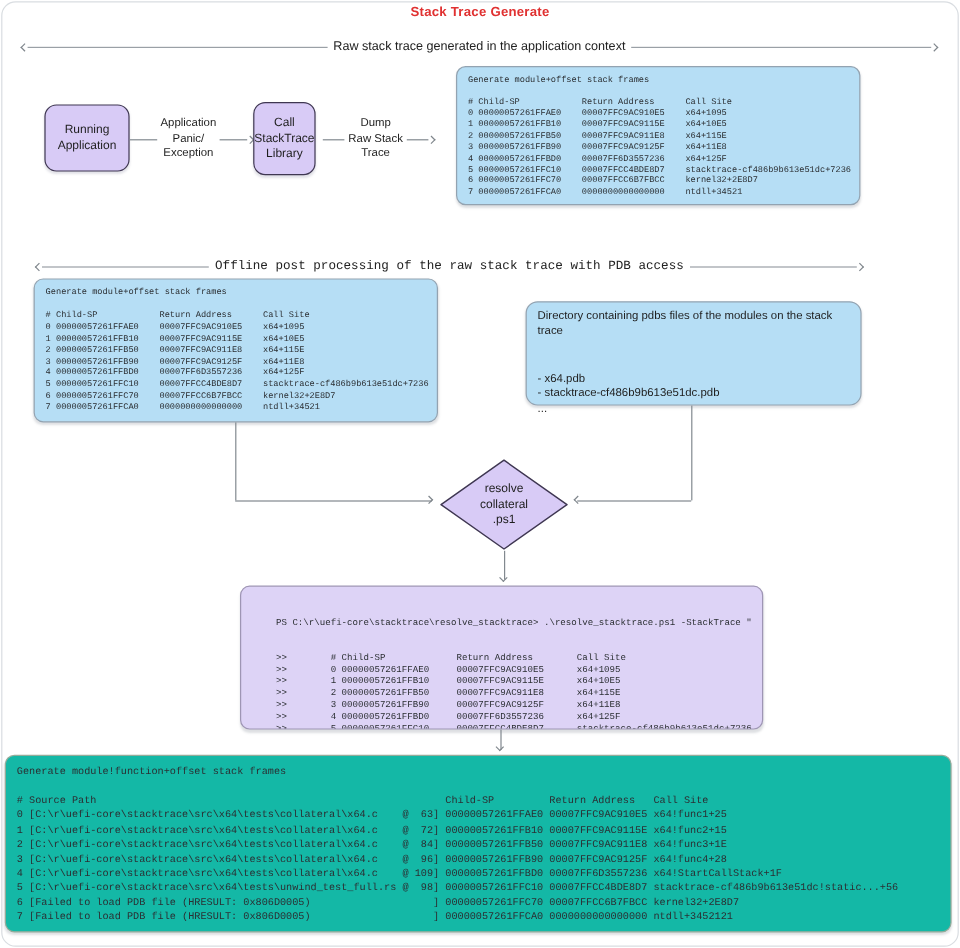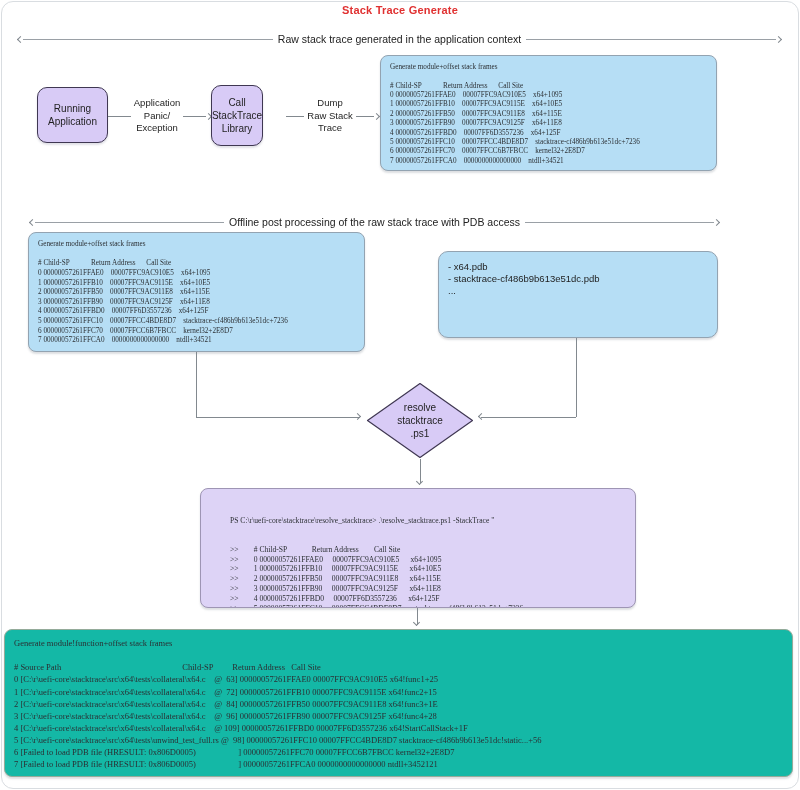--- a/index.html
+++ b/index.html
@@ -30,35 +30,35 @@
     box-shadow:0 2px 2px rgba(90,90,120,.18);
   }
   .node-label { white-space:pre-line; text-align:center; font-size:10px; line-height:1.3; color:#1e1e1e; }
   
   .harrow { position:absolute; display:flex; align-items:center; }
   .aline { flex:1; height:1px; background:#82898f; min-width:6px; }
   .alabel { white-space:pre-line; text-align:center; font-size:9.5px; line-height:1.3; padding:0 3px; color:#1e1e1e; }
   
   .codebox {
     position:absolute; margin:0; border:1px solid #93a3b1; border-radius:8px;
-    font-family:Liberation Serif, serif; color:#2b2f33;
+    font-family:Liberation Mono, monospace; color:#2b2f33;
     background:#b6def5; padding:7px 9px; overflow:hidden; white-space:pre;
     box-shadow:0 2px 2px rgba(100,110,125,.22);
   }
   .codebox.blue  { background:#b6def5; }
   .codebox.green { background:#14b8a6; border-color:#94ab9a; }
   .codebox.ps    { background:#ddd3f6; border-color:#9e95b4; }
   .codebox pre { margin:0; font:inherit; white-space:pre;padding-left:20px; }
   
   .pdbbox {
     position:absolute; border:1px solid #93a3b1; border-radius:10px; background:#b6def5;
     padding:6px 9px; font-size:9.5px; line-height:1.28; color:#1e1e1e;
     box-shadow:0 2px 2px rgba(100,110,125,.22);
   }
-  .pdb-items { white-space:pre-line; margin-top:3px; }
+  .pdb-items { white-space:pre-line; margin-top:28px; }
   
   .vline { position:absolute; width:1px; background:#82898f; }
   .hline { position:absolute; height:1px; background:#82898f; }
   
   .diamond-wrap { position:absolute; }
   .diamond-wrap svg { display:block; }
   .diamond-label {
     position:absolute; inset:0; display:flex; align-items:center; justify-content:center;
     white-space:pre-line; text-align:center; font-size:10px; line-height:1.3;
   }
@@ -91,81 +91,82 @@
   <span class="aline"></span>
   <span class="chev r"></span>
 </div>
 
 <div class="node" style="left:211px;top:85px;width:52px;height:61px;">
   <div class="node-label">Call
 StackTrace
 Library</div>
 </div>
 
-<div class="harrow" style="left:286px;top:94px;width:93px;height:44px;">
+<div class="harrow" style="left:269px;top:94px;width:93px;height:44px;">
   <span class="aline"></span>
   <span class="alabel">Dump
 Raw Stack
 Trace</span>
   <span class="aline"></span>
   <span class="chev r"></span>
 </div>
 
 <pre class="codebox blue" style="left:380px;top:55px;width:337px;height:116px;font-size:7.2px;line-height:1.3;">Generate module+offset stack frames
 
 # Child-SP            Return Address      Call Site
 0 00000057261FFAE0    00007FFC9AC910E5    x64+1095
 1 00000057261FFB10    00007FFC9AC9115E    x64+10E5
 2 00000057261FFB50    00007FFC9AC911E8    x64+115E
 3 00000057261FFB90    00007FFC9AC9125F    x64+11E8
 4 00000057261FFBD0    00007FF6D3557236    x64+125F
 5 00000057261FFC10    00007FFCC4BDE8D7    stacktrace-cf486b9b613e51dc+7236
 6 00000057261FFC70    00007FFCC6B7FBCC    kernel32+2E8D7
 7 00000057261FFCA0    0000000000000000    ntdll+34521</pre>
 
-<div class="divider" style="left:30px;top:215px;width:689px;">
+<div class="divider" style="left:30px;top:215px;width:689px;font-family:Liberation Mono, monospace;">
   <span class="chev l"></span>
   <span class="dline"></span>
   <span class="dlabel">Offline post processing of the raw stack trace with PDB access</span>
   <span class="dline"></span>
   <span class="chev r"></span>
 </div>
 
 <pre class="codebox blue" style="left:28px;top:232px;width:337px;height:120px;font-size:7.2px;line-height:1.34;">Generate module+offset stack frames
 
 # Child-SP            Return Address      Call Site
 0 00000057261FFAE0    00007FFC9AC910E5    x64+1095
 1 00000057261FFB10    00007FFC9AC9115E    x64+10E5
 2 00000057261FFB50    00007FFC9AC911E8    x64+115E
 3 00000057261FFB90    00007FFC9AC9125F    x64+11E8
 4 00000057261FFBD0    00007FF6D3557236    x64+125F
 5 00000057261FFC10    00007FFCC4BDE8D7    stacktrace-cf486b9b613e51dc+7236
 6 00000057261FFC70    00007FFCC6B7FBCC    kernel32+2E8D7
 7 00000057261FFCA0    0000000000000000    ntdll+34521</pre>
 
 <div class="pdbbox" style="left:438px;top:251px;width:280px;height:87px;">
+  <div>Directory containing pdbs files of the modules on the stack trace</div>
   <div class="pdb-items">- x64.pdb
 - stacktrace-cf486b9b613e51dc.pdb
 ...</div>
 </div>
 
 <div class="vline" style="left:196px;top:352px;height:65px;"></div>
 <div class="hline" style="left:196px;top:417px;width:164px;"></div>
 <span class="chev r abs" style="left:355px;top:414px;"></span>
 
 <div class="vline" style="left:576px;top:338px;height:79px;"></div>
 <div class="hline" style="left:481px;top:417px;width:95px;"></div>
 <span class="chev l abs" style="left:479px;top:414px;"></span>
 
 <div class="diamond-wrap" style="left:366px;top:382px;width:108px;height:77px;">
   <svg width="108" height="77" viewBox="0 0 108 77">
     <polygon points="54,1.5 106.5,38.5 54,75.5 1.5,38.5" fill="#d8cbf6" stroke="#3f3752" stroke-width="1.2" stroke-linejoin="round"></polygon>
   </svg>
   <div class="diamond-label">resolve
-stacktrace
+collateral
 .ps1</div>
 </div>
 
 <div class="vline" style="left:420px;top:459px;height:24px;"></div>
 <span class="chev d abs" style="left:417px;top:479px;"></span>
 
 <div class="codebox ps" style="left:200px;top:488px;width:436px;height:120px;font-size:7.6px;line-height:1.29;">
   <pre>PS C:\r\uefi-core\stacktrace\resolve_stacktrace&gt; .\resolve_stacktrace.ps1 -StackTrace "</pre>
   <pre>&gt;&gt;        # Child-SP             Return Address        Call Site
 &gt;&gt;        0 00000057261FFAE0     00007FFC9AC910E5      x64+1095

